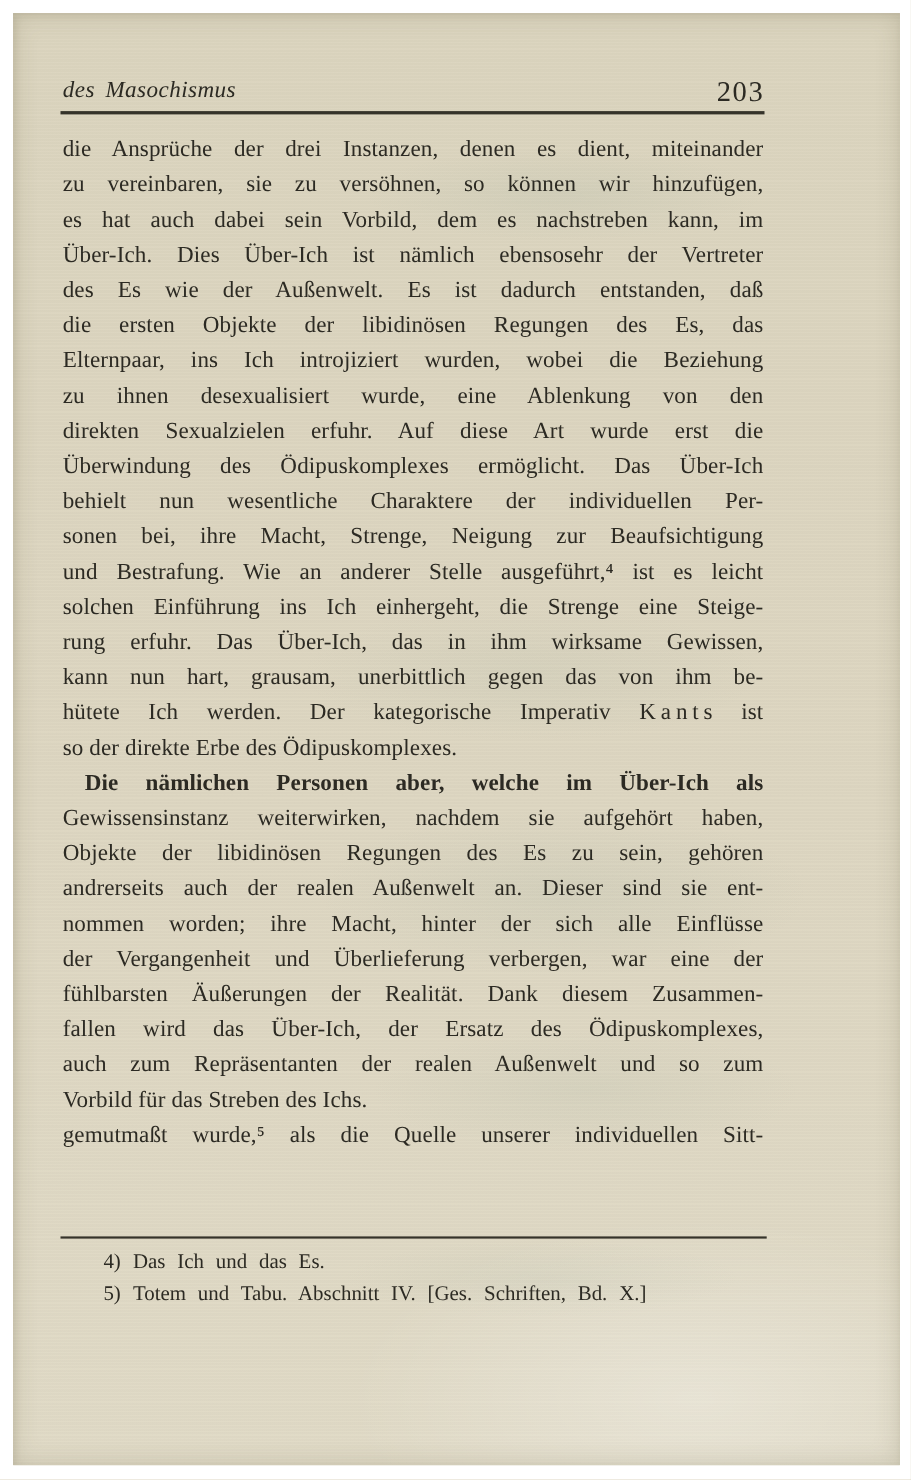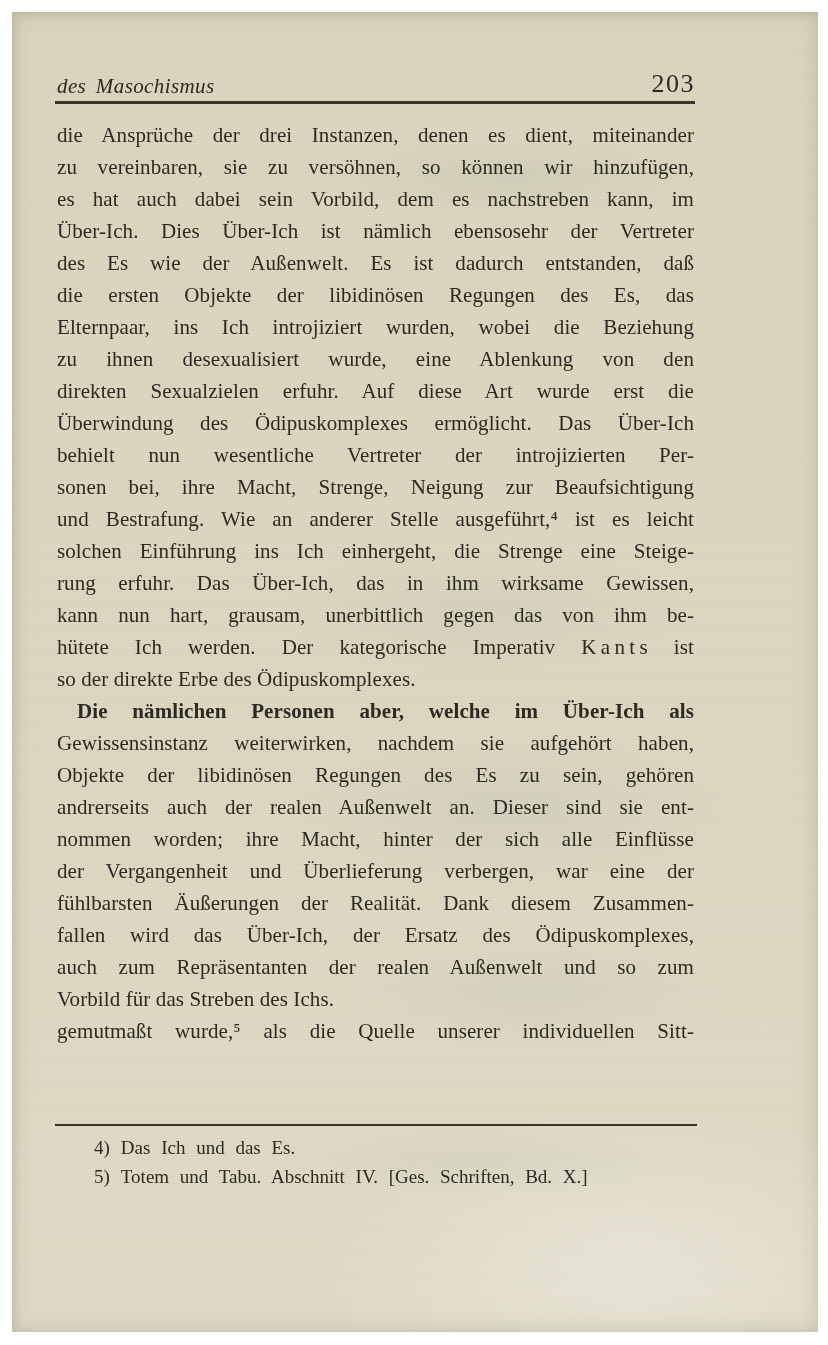--- a/index.html
+++ b/index.html
@@ -23,21 +23,21 @@
       radial-gradient(ellipse 260px 50px at 480px 1150px, rgba(125,152,138,0.08), transparent 70%),
       radial-gradient(ellipse 420px 220px at 620px 1260px, rgba(255,255,255,0.28), transparent 75%),
       repeating-linear-gradient(0deg, rgba(255,255,255,0.025) 0 1px, rgba(0,0,0,0.012) 1px 3px),
       linear-gradient(180deg, #dbd4be 0%, #ddd6c1 55%, #e0dac6 100%);
     background-color: #dcd5c0;
     box-shadow: inset 0 0 22px rgba(95,88,60,0.20), inset 2px 2px 6px rgba(95,88,60,0.12);
   }
   .header-row {
     position: absolute;
     left: 45px; top: 57px; width: 638px;
-    display: flex; justify-content: space-between; align-items: flex-end;
+    display: flex; justify-content: space-between; align-items: flex-start;
   }
   .header-title {
     font-style: italic;
     font-size: 21px;
     letter-spacing: 0.4px;
     word-spacing: 4px;
   }
   .page-number {
     font-size: 26px;
     letter-spacing: 1.5px;
@@ -98,21 +98,21 @@
       <div class="line">die Ansprüche der drei Instanzen, denen es dient, miteinander</div>
       <div class="line">zu vereinbaren, sie zu versöhnen, so können wir hinzufügen,</div>
       <div class="line">es hat auch dabei sein Vorbild, dem es nachstreben kann, im</div>
       <div class="line">Über-Ich. Dies Über-Ich ist nämlich ebensosehr der Vertreter</div>
       <div class="line">des Es wie der Außenwelt. Es ist dadurch entstanden, daß</div>
       <div class="line">die ersten Objekte der libidinösen Regungen des Es, das</div>
       <div class="line">Elternpaar, ins Ich introjiziert wurden, wobei die Beziehung</div>
       <div class="line">zu ihnen desexualisiert wurde, eine Ablenkung von den</div>
       <div class="line">direkten Sexualzielen erfuhr. Auf diese Art wurde erst die</div>
       <div class="line">Überwindung des Ödipuskomplexes ermöglicht. Das Über-Ich</div>
-      <div class="line">behielt nun wesentliche Vertreter der introjizierten Per-</div>
+      <div class="line">behielt nun wesentliche Charaktere der individuellen Per-</div>
       <div class="line">sonen bei, ihre Macht, Strenge, Neigung zur Beaufsichtigung</div>
       <div class="line">und Bestrafung. Wie an anderer Stelle ausgeführt,⁴ ist es leicht</div>
       <div class="line">solchen Einführung ins Ich einhergeht, die Strenge eine Steige-</div>
       <div class="line">rung erfuhr. Das Über-Ich, das in ihm wirksame Gewissen,</div>
       <div class="line">kann nun hart, grausam, unerbittlich gegen das von ihm be-</div>
       <div class="line">hütete Ich werden. Der kategorische Imperativ K a n t s ist</div>
       <div class="line para-end">so der direkte Erbe des Ödipuskomplexes.</div>
       <div class="line indent">Die nämlichen Personen aber, welche im Über-Ich als</div>
       <div class="line">Gewissensinstanz weiterwirken, nachdem sie aufgehört haben,</div>
       <div class="line">Objekte der libidinösen Regungen des Es zu sein, gehören</div>

